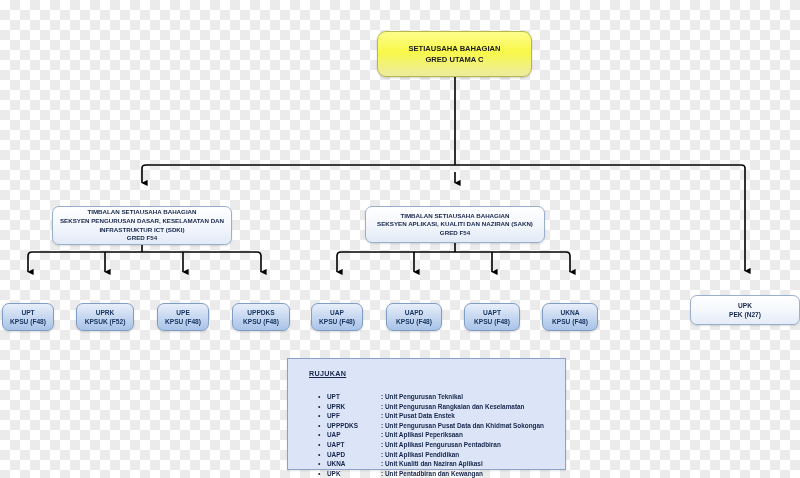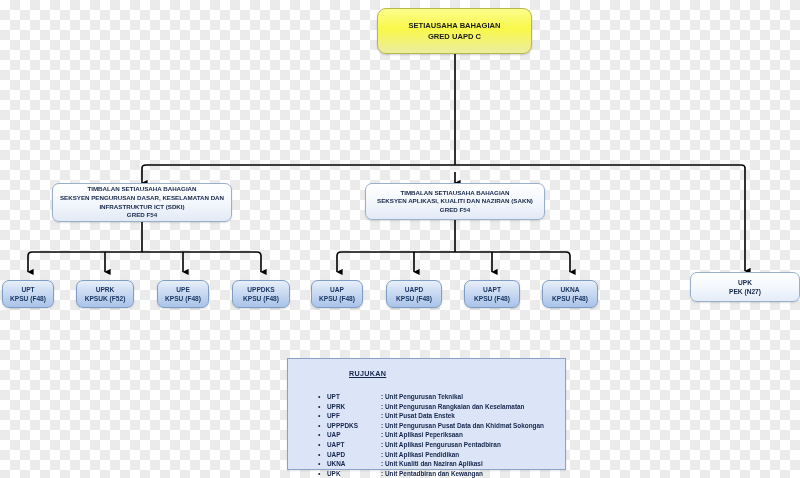--- a/index.html
+++ b/index.html
@@ -10,21 +10,21 @@
     background-image:
       linear-gradient(45deg,#ebebeb 25%,transparent 25%,transparent 75%,#ebebeb 75%),
       linear-gradient(45deg,#ebebeb 25%,transparent 25%,transparent 75%,#ebebeb 75%);
     background-size:20px 20px;
     background-position:0 0,10px 10px;
   }
   #canvas{position:absolute;left:0;top:0;width:800px;height:478px;}
   svg.wires{position:absolute;left:0;top:0;width:800px;height:478px;pointer-events:none;}
 
   .node{position:absolute;box-sizing:border-box;display:flex;flex-direction:column;
-        align-items:center;justify-content:center;text-align:center;}
+        align-items:center;justify-content:center;text-align:center;margin-top:23px;}
   .node .ln{display:block;white-space:nowrap;}
 
   
   .root{
     background:linear-gradient(to bottom,#fdfd8d 0%,#f8f84a 45%,#ececa0 100%);
     border:1px solid #b8b84a;border-radius:9px;
     color:#1c1c1c;font-weight:bold;font-size:7.6px;line-height:11px;
     box-shadow:0 1px 2px rgba(0,0,0,.18);
   }
 
@@ -53,21 +53,21 @@
   }
 
   
   .legend{
     position:absolute;left:287px;top:358px;width:279px;height:112px;
     background:#dbe5f7;border:1px solid #8ba2c6;box-sizing:border-box;
     box-shadow:0 1px 2px rgba(0,0,0,.10);
   }
   .legend-title{
     position:absolute;left:21px;top:10px;font-size:7.2px;font-weight:bold;
-    color:#14244a;text-decoration:underline;letter-spacing:.3px;margin-left:40px;
+    color:#14244a;text-decoration:underline;letter-spacing:.3px;
   }
   .legend-list{position:absolute;left:30px;top:33px;right:6px;}
   .lrow{display:flex;align-items:flex-start;height:9.6px;line-height:9.6px;}
   .bullet{width:9px;flex:0 0 9px;color:#14244a;font-size:7px;text-align:left;}
   .abbr{width:54px;flex:0 0 54px;font-size:6.4px;font-weight:bold;color:#14244a;white-space:nowrap;}
   .desc{font-size:6.4px;font-weight:bold;color:#14244a;white-space:nowrap;}
 </style>
 </head>
 <body>
 
@@ -101,21 +101,21 @@
       <path d="M337,260 L337,256 Q337,252 341,252 L566,252 Q570,252 570,256 L570,260"></path>
       <path d="M337,260 L337,272" marker-end="url(#arw)"></path>
       <path d="M414,252 L414,272" marker-end="url(#arw)"></path>
       <path d="M492,252 L492,272" marker-end="url(#arw)"></path>
       <path d="M570,260 L570,272" marker-end="url(#arw)"></path>
     </g>
   </svg>
 
   <div class="node root" style="left:377px;top:8px;width:155px;height:46px;">
     <span class="ln">SETIAUSAHA BAHAGIAN</span>
-    <span class="ln">GRED UAPD C</span>
+    <span class="ln">GRED UTAMA C</span>
   </div>
 
   <div class="node dep" style="left:52px;top:183px;width:180px;height:39px;">
     <span class="ln">TIMBALAN SETIAUSAHA BAHAGIAN</span>
     <span class="ln">SEKSYEN PENGURUSAN DASAR, KESELAMATAN DAN</span>
     <span class="ln">INFRASTRUKTUR ICT (SDKI)</span>
     <span class="ln">GRED F54</span>
   </div>
 
   <div class="node dep" style="left:365px;top:183px;width:180px;height:37px;">

